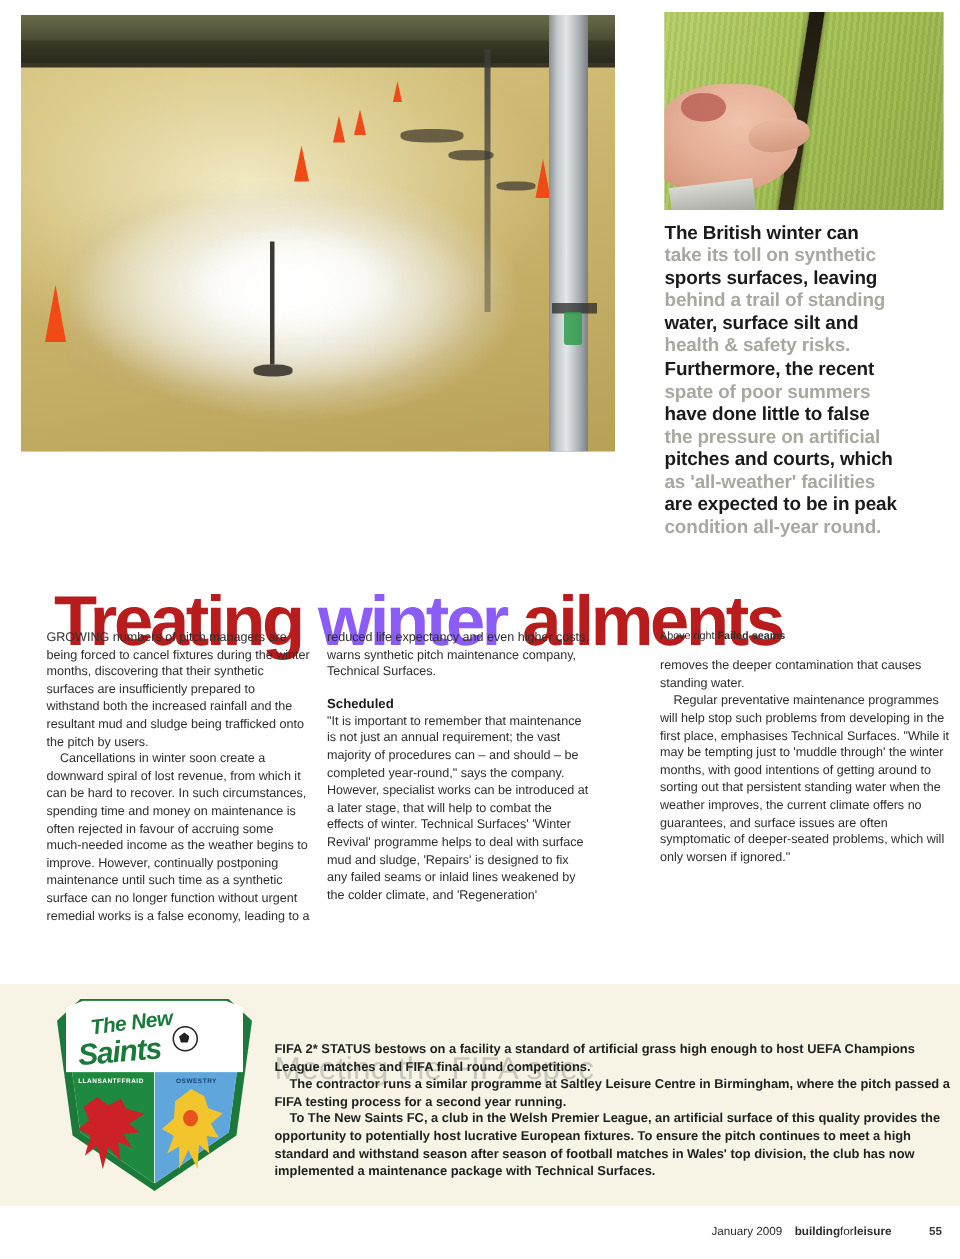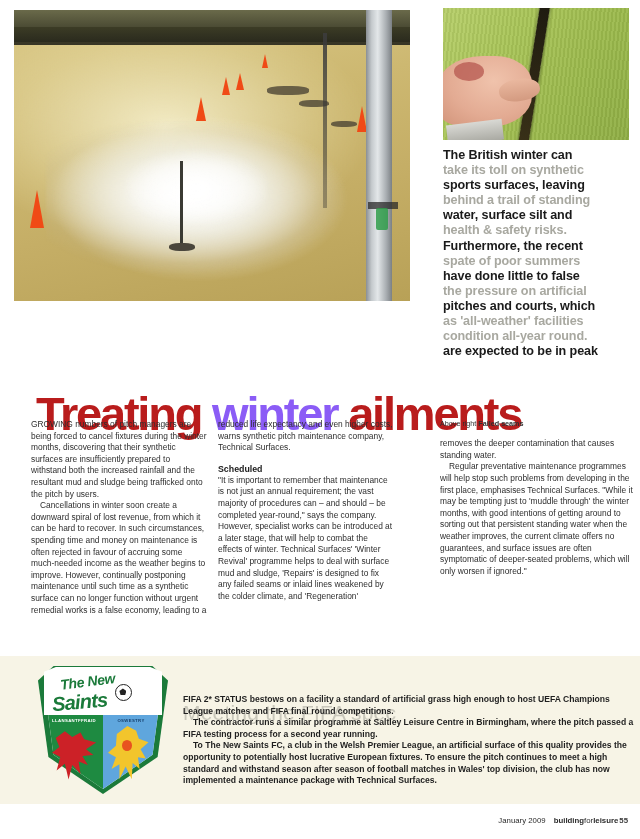--- a/index.html
+++ b/index.html
@@ -229,21 +229,21 @@
     position:absolute;left:92px;top:82px;width:10px;height:11px;border-radius:50%;
     background:#e8521f;
   }
 
   
   .footer{
     position:absolute;right:12px;top:816px;
     font-size:7.8px;color:#2b2b2b;white-space:nowrap;
   }
   .footer .b{font-weight:bold;}
-  .footer .pg{margin-left:1px;font-weight:bold;color:#3a3a3a;}
+  .footer .pg{margin-left:25px;font-weight:bold;color:#3a3a3a;}
   .footer .sep{margin:0 3px;}
 </style>
 </head>
 <body>
 
 <div class="page">
 
   <div class="photo-main">
     <div class="sky"></div>
     <div class="treeline"></div>
@@ -281,22 +281,22 @@
     <span class="ln dark">sports surfaces, leaving</span>
     <span class="ln light">behind a trail of standing</span>
     <span class="ln dark">water, surface silt and</span>
     <span class="ln light">health &amp; safety risks.</span>
     <span class="ln dark">Furthermore, the recent</span>
     <span class="ln light">spate of poor summers</span>
     <span class="ln dark">have done little to false</span>
     <span class="ln light">the pressure on artificial</span>
     <span class="ln dark">pitches and courts, which</span>
     <span class="ln light">as 'all-weather' facilities</span>
+    <span class="ln dark">are expected to be in peak</span>
     <span class="ln light">condition all-year round.</span>
-    <span class="ln dark">are expected to be in peak</span>
   </div>
 
   <h1 class="headline"><span class="g">Treating</span> <span class="k">winter</span> <span class="g">ailments</span></h1>
 
   <div class="col col1">
     <p>GROWING numbers of pitch managers are being forced to cancel fixtures during the winter months, discovering that their synthetic surfaces are insufficiently prepared to withstand both the increased rainfall and the resultant mud and sludge being trafficked onto the pitch by users.</p>
     <p class="ind">Cancellations in winter soon create a downward spiral of lost revenue, from which it can be hard to recover. In such circumstances, spending time and money on maintenance is often rejected in favour of accruing some much-needed income as the weather begins to improve. However, continually postponing maintenance until such time as a synthetic surface can no longer function without urgent remedial works is a false economy, leading to a</p>
   </div>
 
   <div class="col col2">

